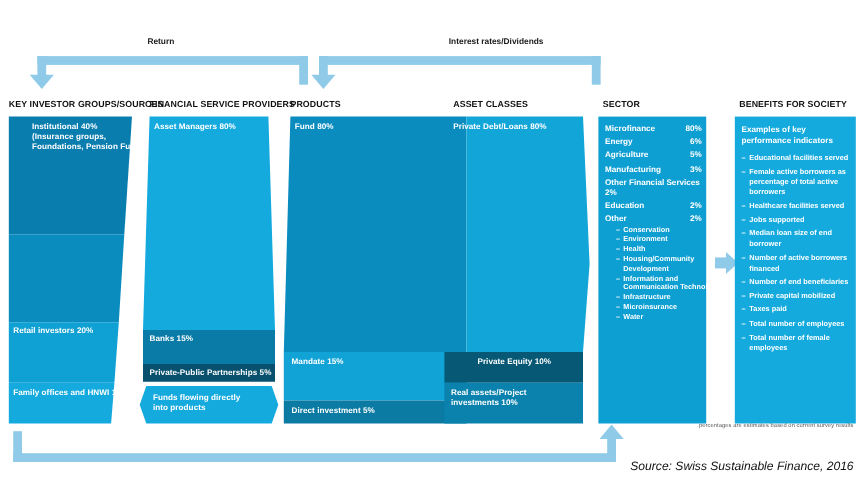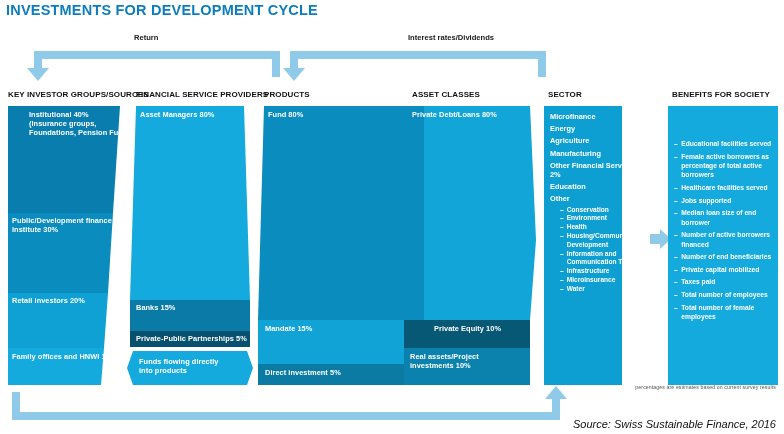--- a/index.html
+++ b/index.html
@@ -79,21 +79,20 @@
   .source{
     position:absolute;right:8px;top:418px;
     font-size:11px;color:#111;white-space:nowrap;font-style:italic;
   }
 </style>
 </head>
 <body>
 
 <div id="stage">
 
-  <div class="title">INVESTMENTS FOR DEVELOPMENT CYCLE</div>
 
   <div class="flowarrow">
     <div class="bar" style="left:34px;top:51px;width:246px;height:8px;"></div>
     <div class="bar" style="left:272px;top:51px;width:8px;height:26px;"></div>
     <div class="bar" style="left:34px;top:51px;width:8px;height:18px;"></div>
     <div class="tip-down" style="left:27px;top:68px;"></div>
   </div>
   <div class="arrowlabel" style="left:134px;top:33px;">Return</div>
 
   <div class="flowarrow">
@@ -135,41 +134,39 @@
     <polygon points="258,364 424,364 424,385 258,385" fill="#0b7ba3"></polygon>
 
     <polygon points="424,106 530,106 536,240 530,320 424,320" fill="#12a5d8"></polygon>
     <polygon points="404,320 530,320 530,348 404,348" fill="#065874"></polygon>
     <polygon points="404,348 530,348 530,385 404,385" fill="#0b82ae"></polygon>
   </svg>
 
   <div class="seglabel" style="left:12px;top:110px;white-space:pre;margin-left:17px;">Institutional 40%
 (Insurance groups,
 Foundations, Pension Funds)</div>
-  <div class="seglabel" style="left:12px;top:216px;white-space:pre;">Public/Development finance
-institute 30%</div>
   <div class="seglabel" style="left:12px;top:296px;white-space:pre;">Retail investors 20%</div>
   <div class="seglabel" style="left:12px;top:352px;white-space:pre;">Family offices and HNWI 10%</div>
 
   <div class="seglabel" style="left:140px;top:110px;white-space:pre;">Asset Managers 80%</div>
   <div class="seglabel" style="left:136px;top:303px;white-space:pre;">Banks 15%</div>
   <div class="seglabel" style="left:136px;top:334px;white-space:pre;">Private-Public Partnerships 5%</div>
   <div class="seglabel" style="left:139px;top:357px;white-space:pre;">Funds flowing directly
 into products</div>
 
   <div class="seglabel" style="left:268px;top:110px;white-space:pre;">Fund 80%</div>
   <div class="seglabel" style="left:265px;top:324px;white-space:pre;">Mandate 15%</div>
   <div class="seglabel" style="left:265px;top:368px;white-space:pre;">Direct investment 5%</div>
 
   <div class="seglabel" style="left:412px;top:110px;white-space:pre;">Private Debt/Loans 80%</div>
   <div class="seglabel" style="left:410px;top:324px;white-space:pre;padding-left:24px;">Private Equity 10%</div>
   <div class="seglabel" style="left:410px;top:352px;white-space:pre;">Real assets/Project
 investments 10%</div>
 
-  <div class="panel" style="left:544px;top:106px;width:78px;height:279px;background:#0e9fd2;">
+  <div class="panel" style="left:544px;top:106px;width:98px;height:279px;background:#0e9fd2;">
     <div style="position:absolute;left:6px;top:6px;color:#fff;font-size:7.4px;font-weight:bold;">
       <div class="sector-row">
         <span>Microfinance</span>
         <span>80%</span>
       </div>
       <div class="sector-row" style="margin-top:3.2px;">
         <span>Energy</span>
         <span>6%</span>
       </div>
       <div class="sector-row" style="margin-top:3.2px;">
@@ -231,20 +228,22 @@
       </ul>
     </div>
   </div>
 
   <div class="flowarrow">
     <div class="bar" style="left:650px;top:234px;width:11px;height:10px;"></div>
     <div class="tip-right" style="left:660px;top:229px;"></div>
   </div>
 
   <div class="panel" style="left:668px;top:106px;width:110px;height:279px;background:#14aade;">
+    <div class="panel-text" style="left:6px;top:7px;white-space:pre;">Examples of key
+performance indicators</div>
     <ul class="kpi-list" style="position:absolute;left:6px;top:33px;font-size:6.7px;color:#fff;width:100px;">
       <li>
           <span class="dash">–</span>
           <span style="white-space:pre;">Educational facilities served</span>
         </li>
       <li>
           <span class="dash">–</span>
           <span style="white-space:pre;">Female active borrowers as
 percentage of total active
 borrowers</span>

